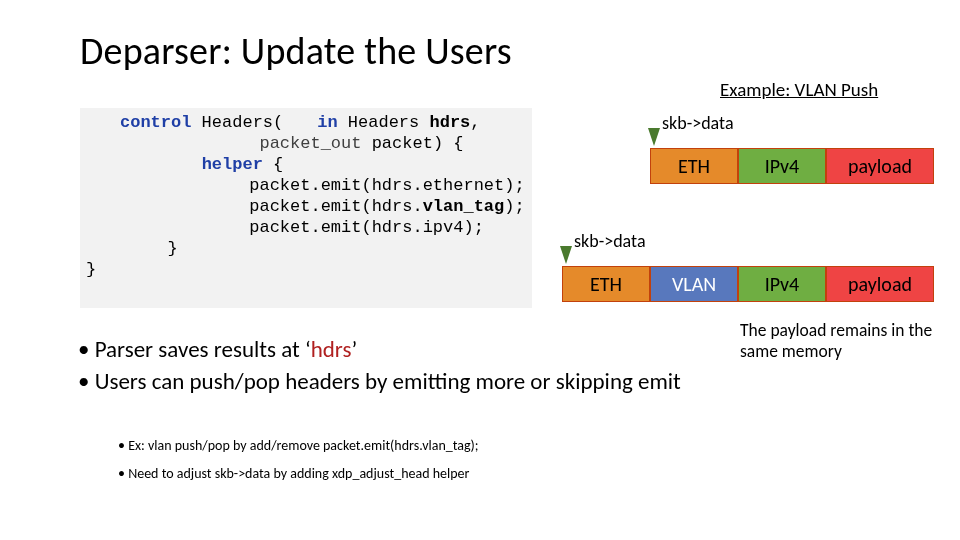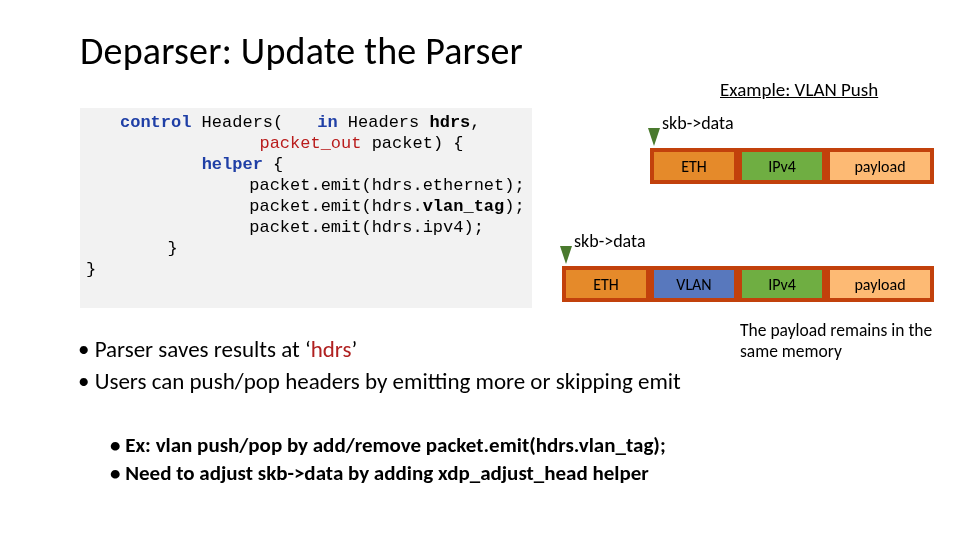--- a/index.html
+++ b/index.html
@@ -37,21 +37,21 @@
     background: #f2f2f2;
     box-sizing: border-box;
     padding: 4px 6px 4px 6px;
     font-family: Consolas, "Courier New", monospace;
     font-size: 17px;
     line-height: 21px;
     white-space: pre;
     color: #000;
   }
   .kw   { color: #1f3fa6; font-weight: bold; margin-left: 34px; }
-  .type { color: #b91c1c; }
+  .type { color: #404040; }
   .bold { font-weight: bold; }
 
   
   .example-hdr {
     position: absolute;
     left: 720px;
     top: 78px;
     font-size: 19px;
     text-decoration: underline;
   }
@@ -68,32 +68,32 @@
     left: 574px;
     top: 230px;
     font-size: 18px;
   }
 
   
   .row  { position: absolute; display: flex; }
   .cell {
     box-sizing: border-box;
     height: 36px;
-    border: 4px solid #c2410c;
+    border: 1px solid #c2410c;
     background-clip: padding-box;
     display: flex;
     align-items: center;
     justify-content: center;
-    font-size: 16px;
+    font-size: 20px;
     color: #000;
   }
   .orange { background: #e58a2a; }
   .green  { background: #6fae42; }
-  .blue   { background: #5878bd; color: #000000; }
-  .grey   { background: #fdba74; }
+  .blue   { background: #5878bd; color: #ffffff; }
+  .grey   { background: #ef4444; }
 
   
   .xdphelp {
     position: absolute;
     left: 573px;
     top: 202px;
     font-size: 18px;
   }
 
   
@@ -127,36 +127,35 @@
   .b2 {
     position: absolute;
     left: 78px;
     top: 366px;
     font-size: 23px;
     line-height: 30px;
     width: 640px;
   }
   .sub {
     position: absolute;
-    left: 110px;
-    font-size: 21px;
+    left: 118px;
+    font-size: 14px;
     line-height: 27px;
     width: 830px;
-    font-weight: bold;
   }
   .sub1 { top: 432px; }
   .sub2 { top: 460px; }
 
 </style>
 </head>
 <body>
 
 <div class="slide">
 
-  <div class="title">Deparser: Update the Parser</div>
+  <div class="title">Deparser: Update the Users</div>
 
   <div class="codeblock"><span class="kw">control</span><span> Headers(</span><span class="kw">in</span><span> Headers </span><span class="bold">hdrs</span><span>,</span>
 <span>                 </span><span class="type">packet_out</span><span> packet) {</span>
 <span>        </span><span class="kw">helper</span><span> {</span>
 <span>                packet.emit(hdrs.ethernet);</span>
 <span>                packet.emit(hdrs.</span><span class="bold">vlan_tag</span><span>);</span>
 <span>                packet.emit(hdrs.ipv4);</span>
 <span>        }</span>
 <span>}</span></div>
 

